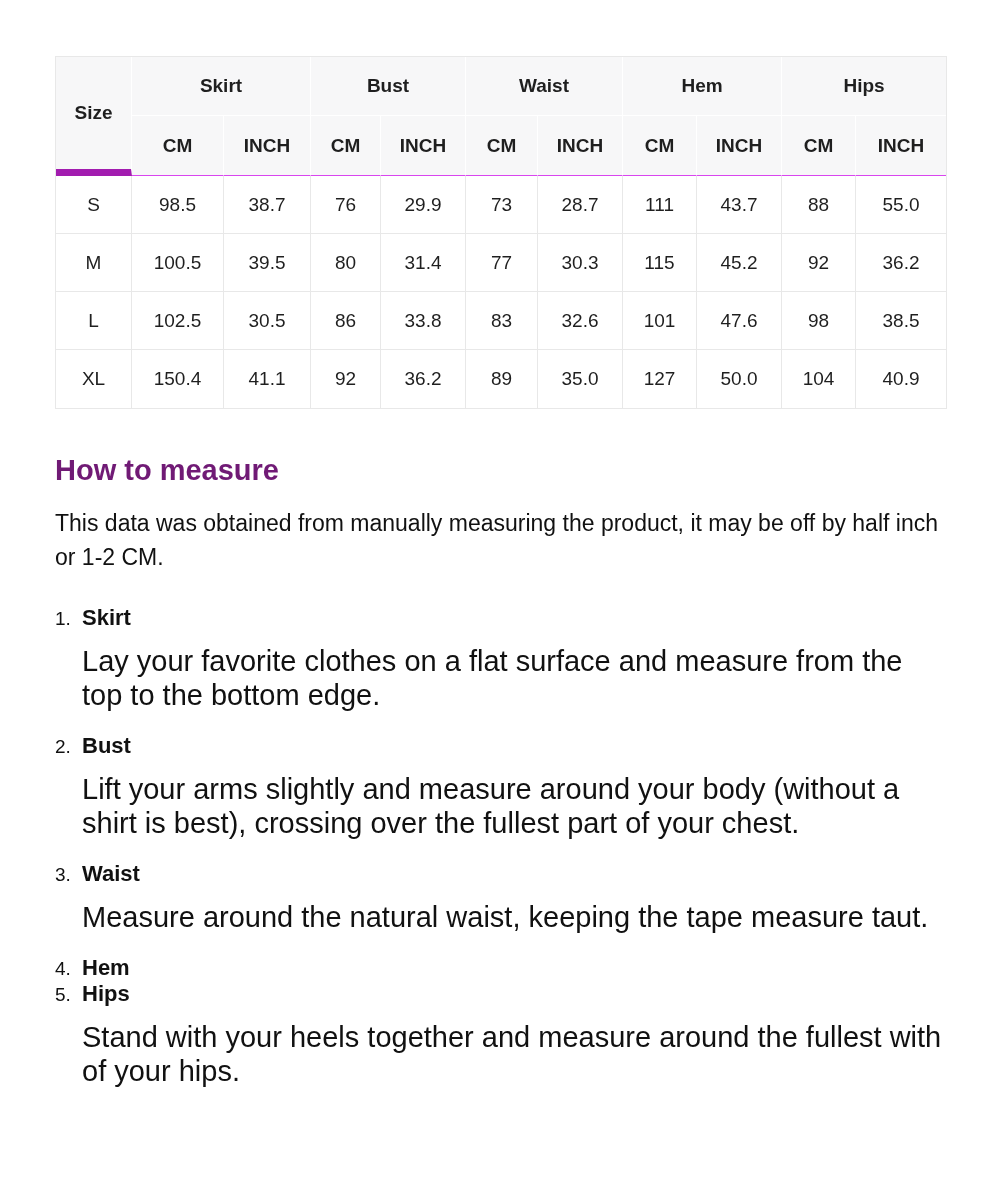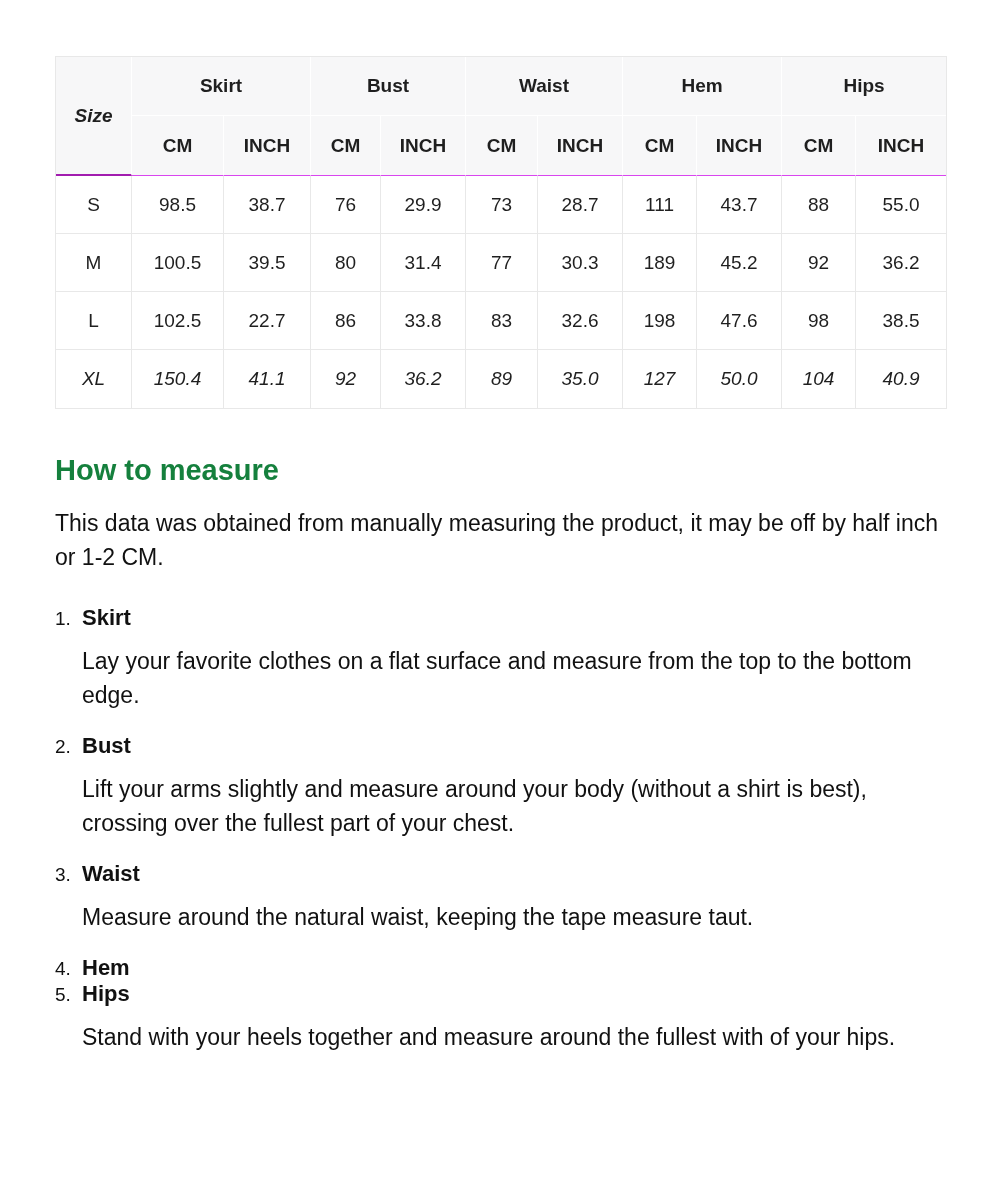--- a/index.html
+++ b/index.html
@@ -40,30 +40,30 @@
     border-bottom: 1px solid #ffffff;
   }
   table.size-chart td {
     background: #ffffff;
     border-right: 1px solid #e8e8e8;
     border-bottom: 1px solid #e8e8e8;
     height: 58px;
   }
   table.size-chart tr > th:last-child,
   table.size-chart tr > td:last-child { border-right: none; }
-  table.size-chart tbody tr:last-child td { border-bottom: none; font-style: italic; }
+  table.size-chart tbody tr:last-child td { border-bottom: none; }
   table.size-chart th.group { height: 59px; }
   table.size-chart tr.units th { height: 60px; border-bottom: 1px solid #d946ef; }
-  table.size-chart th.corner { border-bottom: 2px solid #a21caf; font-style: italic; }
+  table.size-chart th.corner { border-bottom: 7px solid #a21caf; }
 
   
   h2.htm-title {
     font-size: 29px;
     font-weight: 700;
-    color: #15803d;
+    color: #701a75;
     margin: 45px 0 19px 0;
   }
   p.htm-intro {
     font-size: 23px;
     line-height: 34px;
     margin: 0 0 31px 0;
   }
   .steps { }
   .step-head {
     display: flex;
@@ -73,21 +73,21 @@
     display: inline-block;
     width: 27px;
     flex: 0 0 27px;
     font-size: 19px;
   }
   .step-term {
     font-size: 22px;
     font-weight: 700;
   }
   .step-desc {
-    font-size: 23px;
+    font-size: 29px;
     line-height: 34px;
     margin: 13px 0 21px 27px;
     max-width: 863px;
   }
 </style>
 </head>
 <body>
 
 <div class="page">
 
@@ -142,34 +142,34 @@
         <td>55.0</td>
       </tr>
       <tr>
         <td>M</td>
         <td>100.5</td>
         <td>39.5</td>
         <td>80</td>
         <td>31.4</td>
         <td>77</td>
         <td>30.3</td>
-        <td>189</td>
+        <td>115</td>
         <td>45.2</td>
         <td>92</td>
         <td>36.2</td>
       </tr>
       <tr>
         <td>L</td>
         <td>102.5</td>
-        <td>22.7</td>
+        <td>30.5</td>
         <td>86</td>
         <td>33.8</td>
         <td>83</td>
         <td>32.6</td>
-        <td>198</td>
+        <td>101</td>
         <td>47.6</td>
         <td>98</td>
         <td>38.5</td>
       </tr>
       <tr>
         <td>XL</td>
         <td>150.4</td>
         <td>41.1</td>
         <td>92</td>
         <td>36.2</td>

